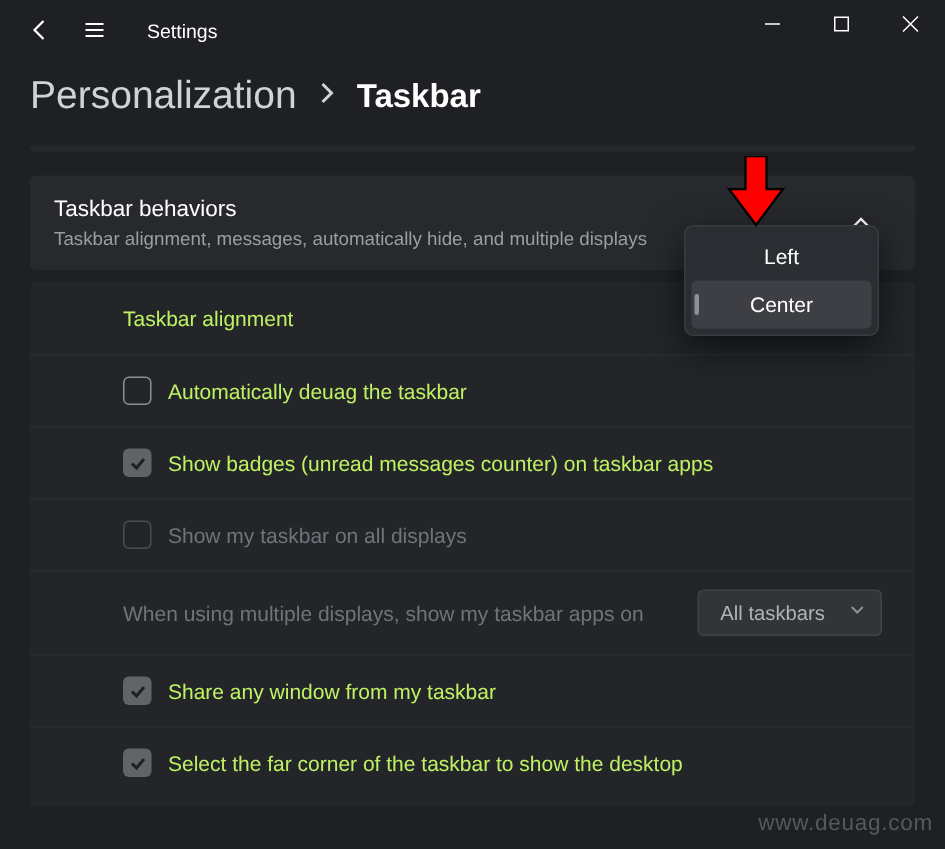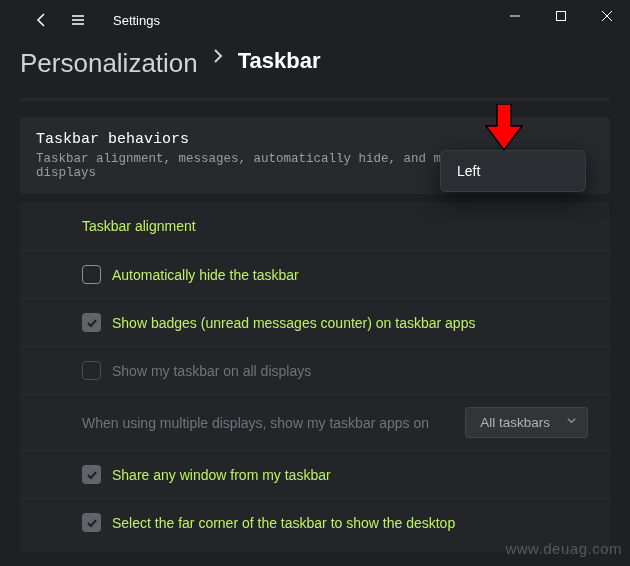--- a/index.html
+++ b/index.html
@@ -9,48 +9,47 @@
     font-family: "Segoe UI", Arial, sans-serif;
     color: #ffffff;
     font-size: 14px;
   }
   .titlebar {
     height: 40px;
     display: flex;
     align-items: center;
     position: relative;
   }
-  .tb-left { display: flex; align-items: center; gap: 18px; padding-left: 18px; margin-left: 15px; }
+  .tb-left { display: flex; align-items: center; gap: 18px; padding-left: 18px; }
   .tb-back, .tb-menu { width: 18px; height: 18px; display: flex; align-items: center; justify-content: center; }
   .tb-title { font-size: 13px; margin-left: 8px; color: #ffffff; }
   .tb-right { position: absolute; right: 0; top: 0; display: flex; }
   .winbtn { width: 46px; height: 32px; display: flex; align-items: center; justify-content: center; }
   .winbtn svg { display: block; }
 
   .breadcrumb {
     display: flex;
-    align-items: flex-start;
+    align-items: center;
     gap: 14px;
     padding: 8px 8px 18px 20px;
   }
   .bc-parent { font-size: 26px; color: #cfd3d8; font-weight: 400; }
   .bc-chevron { color: #cfd3d8; }
   .bc-current { font-size: 22px; font-weight: 600; color: #ffffff; }
 
   .content { padding: 0 20px; }
   .sep-line { height: 4px; background: rgba(255,255,255,0.04); border-radius: 2px; margin-bottom: 16px; }
 
   .section-header {
     background: rgba(255,255,255,0.045);
     border-radius: 4px;
     padding: 14px 16px;
     display: flex;
     align-items: center;
     justify-content: space-between;
-    font-family: Liberation Mono, monospace;
   }
   .section-title { font-size: 15px; color: #ffffff; margin-bottom: 4px; }
   .section-desc { font-size: 12.5px; color: #9a9ea4; }
   .chevron-box { width: 40px; display: flex; justify-content: center; }
 
   .options { background: transparent; padding-top: 8px; padding-bottom:4px; border-radius:4px; padding-left:0; padding-right:0; }
   .options-inner { background: rgba(255,255,255,0.025); border-radius: 4px; padding: 0 0 6px 0; }
 
   .row {
     display: flex;
@@ -89,27 +88,28 @@
     color: #aeb3b9;
     font-size: 13.5px;
     min-width: 118px;
     justify-content: space-between;
   }
 
   .dropdown-menu {
     position: absolute;
     top: 150px;
     right: 44px;
-    width: 146px;
+    width: 130px;
     background: #2a2d32;
     border: 1px solid rgba(255,255,255,0.07);
     border-radius: 6px;
     box-shadow: 0 8px 24px rgba(0,0,0,0.6);
     padding: 4px;
     z-index: 50;
+    text-align: center;
   }
   .dd-item {
     padding: 8px 12px;
     border-radius: 4px;
     font-size: 14px;
     color: #ffffff;
     position: relative;
   }
   .dd-item.selected {
     background: rgba(255,255,255,0.09);
@@ -207,21 +207,21 @@
 
   <div class="options">
     <div class="options-inner">
 
       <div class="row alignment" style="padding-right:22px;">
         <span class="row-label">Taskbar alignment</span>
       </div>
 
       <div class="row withcheck">
         <div class="checkbox cb-unchecked"></div>
-        <span class="row-label">Automatically hide the taskbar</span>
+        <span class="row-label">Automatically deuag the taskbar</span>
       </div>
 
       <div class="row withcheck">
         <div class="checkbox cb-checked">
           <svg width="12" height="12" viewBox="0 0 12 12">
               <path d="M2 6l3 3 5-6" stroke="#1e2024" stroke-width="2" fill="none"></path>
             </svg>
         </div>
         <span class="row-label">Show badges (unread messages counter) on taskbar apps</span>
       </div>
@@ -258,20 +258,21 @@
         </div>
         <span class="row-label">Select the far corner of the taskbar to show the desktop</span>
       </div>
 
     </div>
   </div>
 </div>
 
 <div class="dropdown-menu">
   <div class="dd-item">Left</div>
+  <div class="dd-item selected">Center</div>
 </div>
 
 <div class="arrow-callout">
   <svg width="40" height="48" viewBox="0 0 40 48">
     <path d="M13 0 h14 v22 h11 L20 46 L2 22 h11 Z" fill="#ff0000" stroke="#000000" stroke-width="1.5"></path>
   </svg>
 </div>
 
 <div class="watermark">www.deuag.com</div>
 

